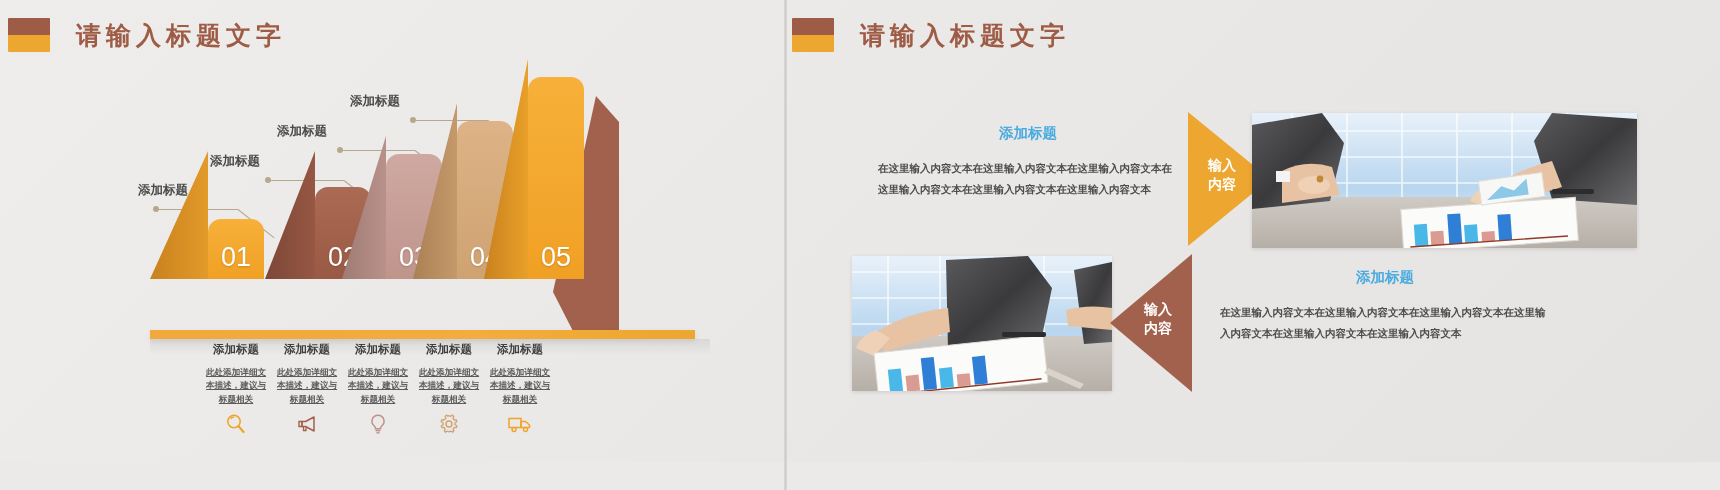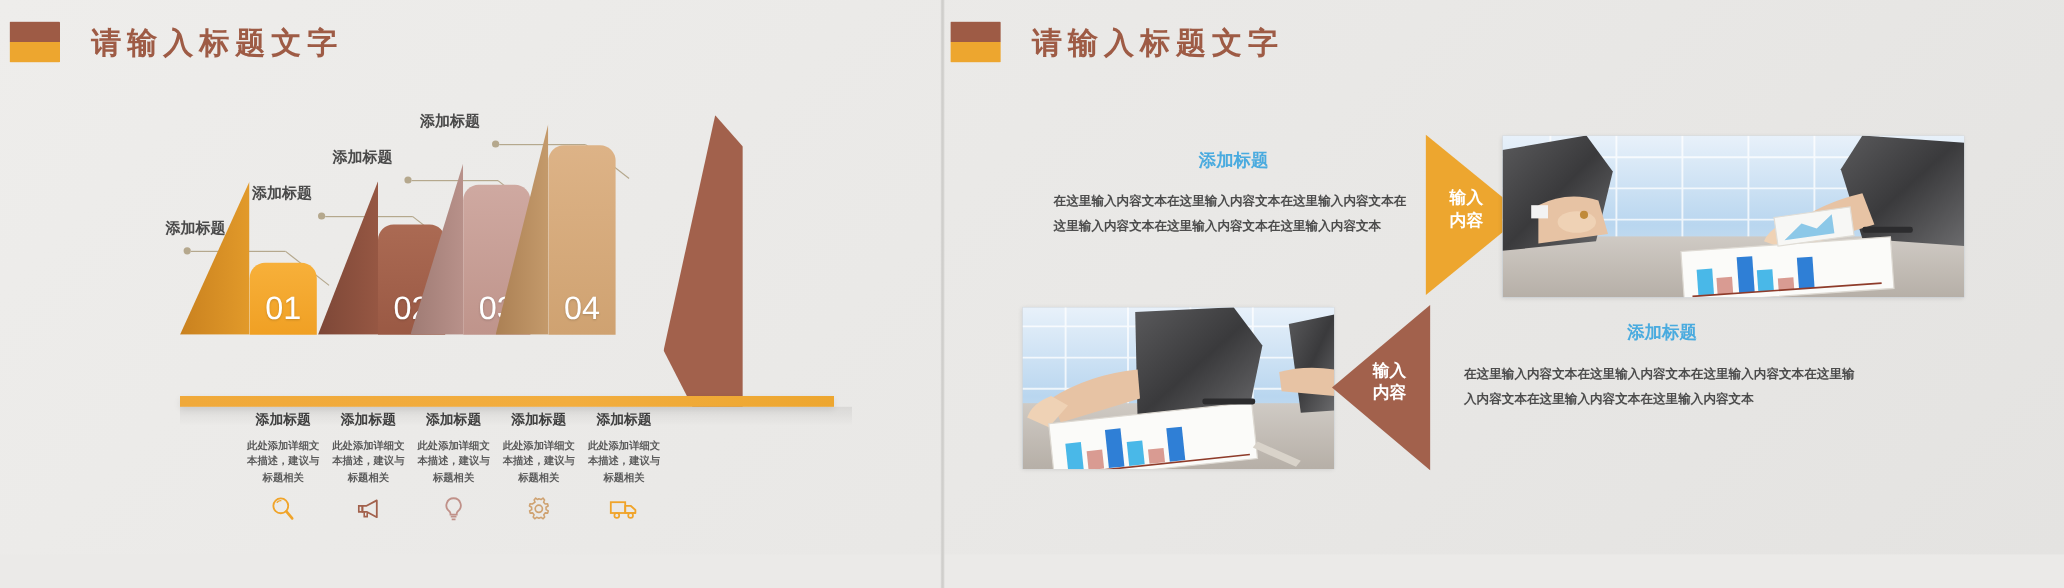--- a/index.html
+++ b/index.html
@@ -71,21 +71,21 @@
               transform-origin: left center; }
 
   
   .growth-arrow { position: absolute; left: 553px; top: 36px; width: 66px; height: 243px; }
 
   
   .caption { position: absolute; width: 64px; text-align: center; }
   .cap-title { font-size: 11.5px; font-weight: bold; color: #3f3f3f;
                font-family: "DejaVu Sans", sans-serif; white-space: nowrap; }
   .cap-desc { margin-top: 9px; font-size: 8.6px; line-height: 1.55; color: #5b5b5b;
-              font-weight: bold; font-family: "DejaVu Sans", sans-serif; }
+              font-weight: bold; font-family: "DejaVu Sans", sans-serif; text-decoration: underline; }
   .cap-icon { margin-top: 6px; display: flex; justify-content: center; }
 
   
   .right-panel { position: absolute; left: 784px; top: 0; width: 936px; height: 490px; }
 
   .txtblock { position: absolute; }
   .txt-head { font-size: 14.5px; font-weight: bold; color: #4aabdf;
               font-family: "DejaVu Sans", sans-serif; margin-bottom: 16px; }
   .txt-body { font-size: 10.5px; line-height: 2.0; color: #4c4c4c; font-weight: bold;
               font-family: Liberation Mono, monospace; }
@@ -157,20 +157,25 @@
       <div class="face" style="background:linear-gradient(to bottom,#cfa9a1,#bf948b);"></div>
       <div class="num">03</div>
     </div>
 
     <div class="bar" style="left:457px; bottom:211px; width:56px; height:158px;">
       <div class="side" style="background:linear-gradient(to right,#ab8054,#c49a6b); clip-path:polygon(100% 0,100% 100%,0 100%);height:176px;bottom:0;width:44px;right:100%;"></div>
       <div class="face" style="background:linear-gradient(to bottom,#ddb387,#cfa271);"></div>
       <div class="num">04</div>
     </div>
 
+    <div class="bar" style="left:528px; bottom:211px; width:56px; height:202px;">
+      <div class="side" style="background:linear-gradient(to right,#c9811f,#e8a029); clip-path:polygon(100% 0,100% 100%,0 100%);height:220px;bottom:0;width:44px;right:100%;"></div>
+      <div class="face" style="background:linear-gradient(to bottom,#f7b03a,#f0a024);"></div>
+      <div class="num">05</div>
+    </div>
 
     <div class="ground"></div>
     <div class="ground-shadow"></div>
 
     <div class="caption" style="left:204px; top:282px;">
       <div class="cap-title">添加标题</div>
       <div class="cap-desc">此处添加详细文本描述，建议与标题相关</div>
       <div class="cap-icon">
         <svg width="24" height="24" viewBox="0 0 24 24">
           <circle cx="10" cy="9.5" r="6.2" fill="none" stroke="#f0a42a" stroke-width="1.5"></circle>

